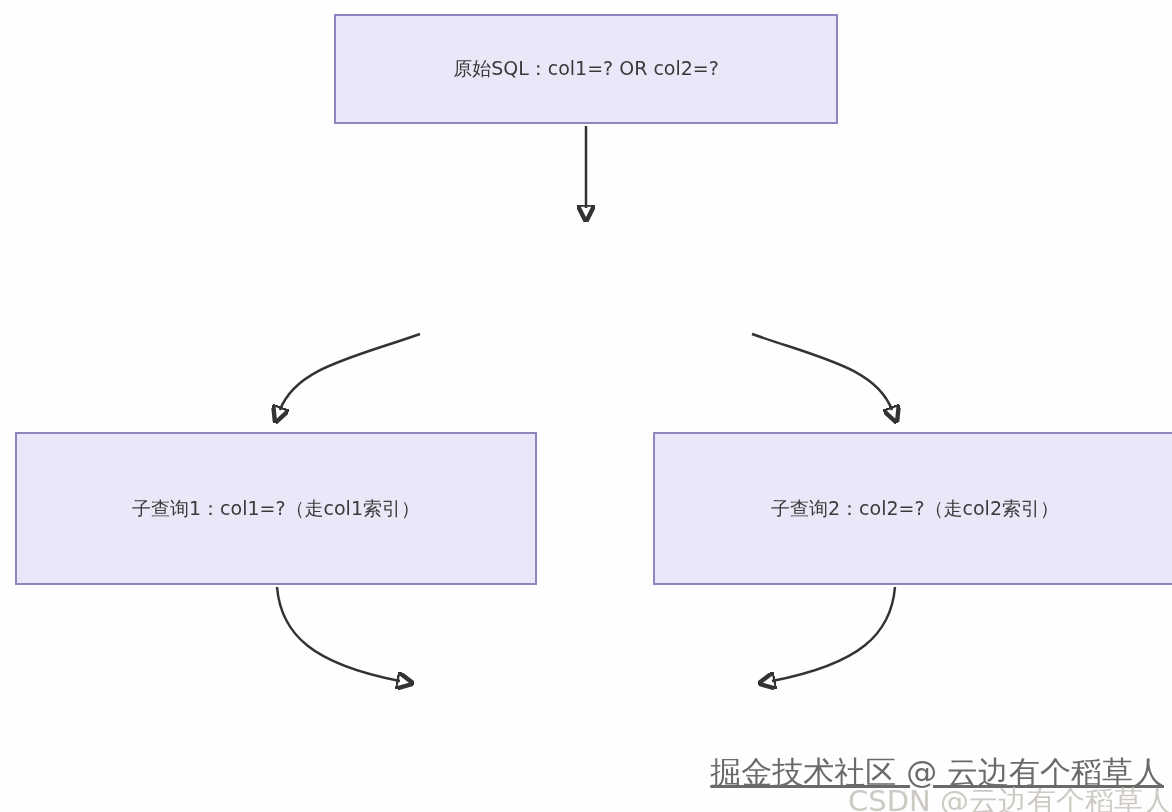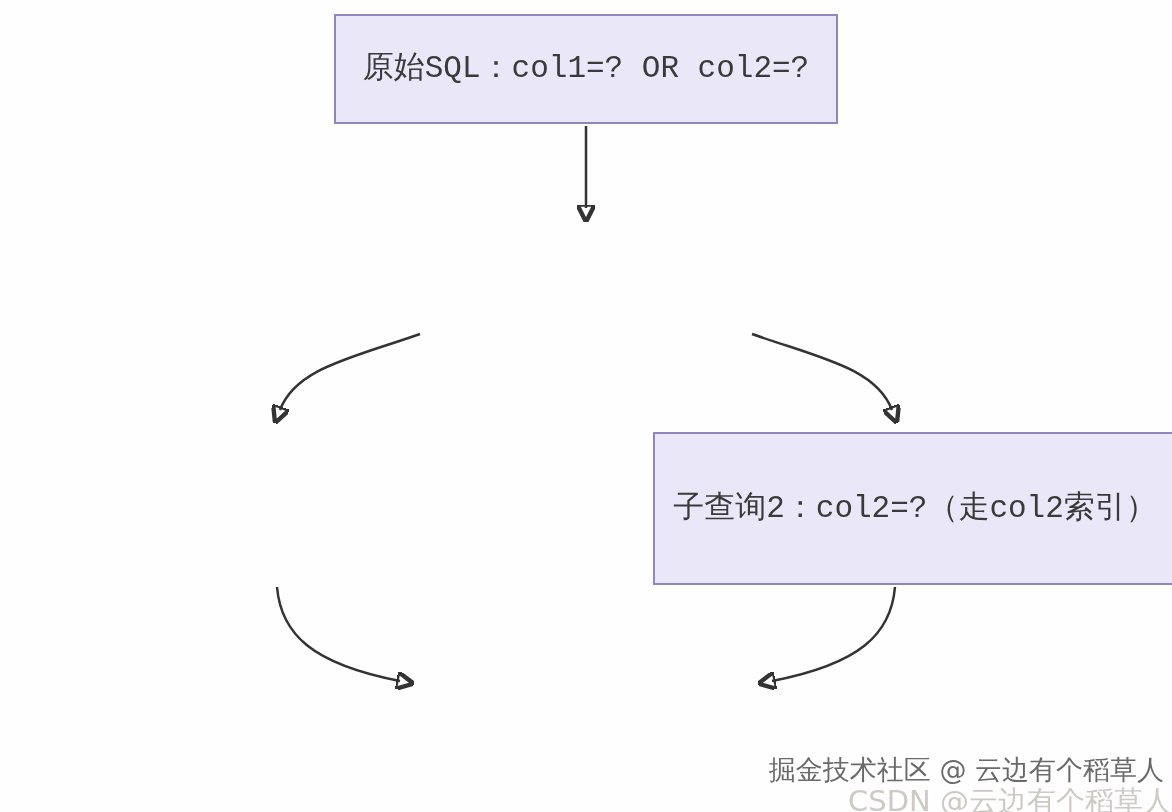--- a/index.html
+++ b/index.html
@@ -14,28 +14,27 @@
     background: #fefefe;
     overflow: hidden;
     font-family: "DejaVu Sans", "Liberation Sans", sans-serif;
   }
   .node {
     position: absolute;
     box-sizing: border-box;
     background: #eae7f8;
     border: 2px solid #9184bf;
     color: #3a3a3a;
-    font-size: 31px;
+    font-size: 19px;
     display: flex;
     align-items: center;
     justify-content: center;
     text-align: center;
     line-height: 1.85;
     padding: 0 18px;
-    font-family: Liberation Mono, monospace;
   }
   #node-original-sql  { left: 334px; top: 14px;  width: 504px; height: 110px; }
   #node-optimizer     { left: 331px; top: 222px; width: 509px; height: 110px; }
   #node-subquery1     { left: 15px;  top: 432px; width: 522px; height: 153px; }
   #node-subquery2     { left: 633px; top: 432px; width: 524px; height: 153px; margin-left: 20px; }
   #node-union-result  { left: 400px; top: 689px; width: 369px; height: 106px; }
 
   #edges {
     position: absolute;
     left: 0; top: 0;
@@ -49,23 +48,24 @@
     stroke-width: 2.5;
   }
 
   .watermark {
     position: absolute;
     white-space: nowrap;
   }
   #watermark-primary {
     top: 752px;
     right: 8px;
-    font-size: 27px;
+    font-size: 31px;
     color: #6a6a6a;
     text-shadow: 2px 2px 1px #ffffff, 1px 1px 0 #ffffff;
+    text-decoration: underline;
   }
   #watermark-secondary {
     top: 782px;
     right: 0px;
     font-size: 29px;
     color: #cdc9c3;
     text-shadow: 1px 1px 0 #ffffff;
   }
 </style>
 </head>
@@ -84,20 +84,23 @@
     <path d="M752,334 C820,358 876,368 892,410" marker-end="url(#arrowhead)"></path>
     <path d="M277,587 C281,634 312,664 400,681" marker-end="url(#arrowhead)"></path>
     <path d="M895,587 C891,634 860,664 772,681" marker-end="url(#arrowhead)"></path>
   </svg>
 
   <div id="node-original-sql" class="node">
     <span>原始SQL：col1=? OR col2=?</span>
   </div>
 
 
+  <div id="node-subquery1" class="node">
+    <span>子查询1：col1=?（走col1索引）</span>
+  </div>
 
   <div id="node-subquery2" class="node">
     <span>子查询2：col2=?（走col2索引）</span>
   </div>
 
 
   <div id="watermark-primary" class="watermark">掘金技术社区 @ 云边有个稻草人</div>
 
   <div id="watermark-secondary" class="watermark">CSDN @云边有个稻草人</div>
 

